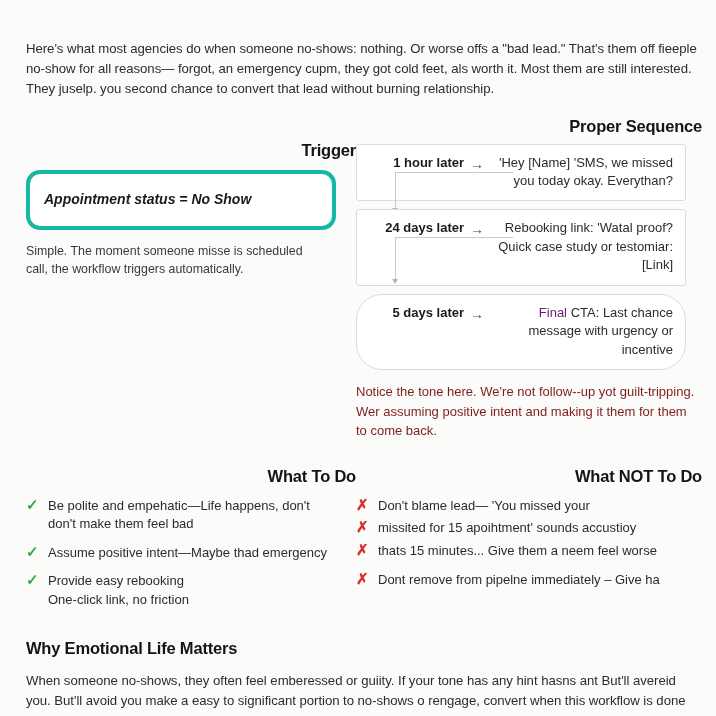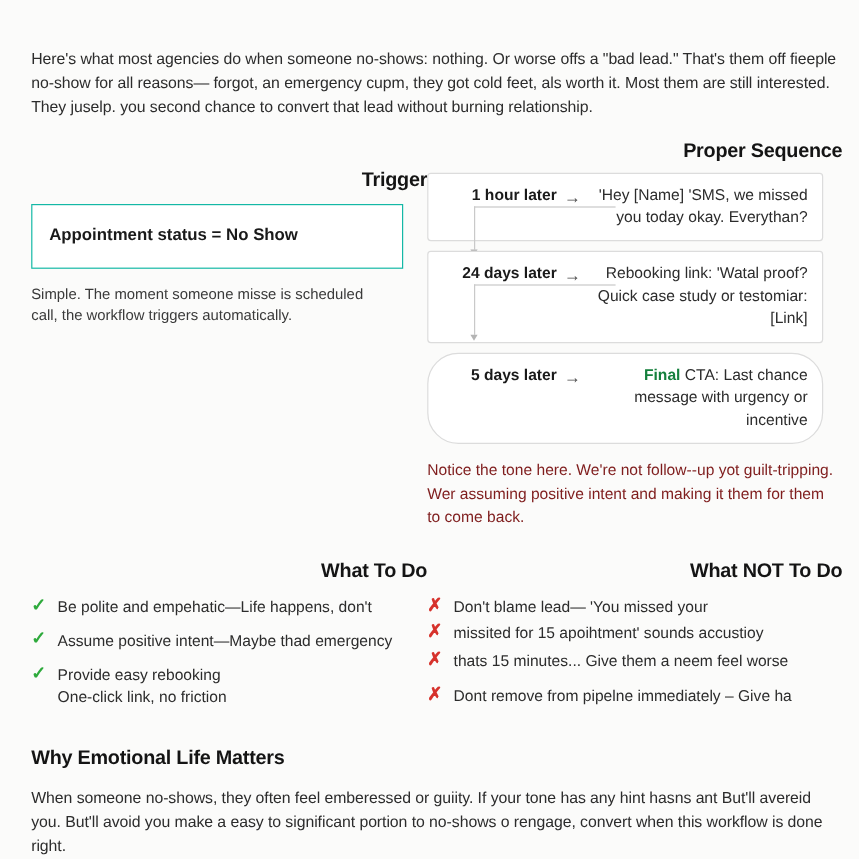--- a/index.html
+++ b/index.html
@@ -57,26 +57,27 @@
     color: #141414;
     margin: 0 0 10px 0;
     letter-spacing: -0.2px;
     text-align: right;
   }
   .section-head.tight { margin-bottom: 8px; }
 
   
   .trigger-wrap { margin-top: 24px; }
   .trigger-box {
-    border: 1px solid #14b8a6;
+    border: 4px solid #14b8a6;
     background: #fff;
-    border-radius: 0;
+    border-radius: 14px;
     padding: 16px 14px 18px 14px;
     box-sizing: border-box;
     width: 310px;
+    font-style: italic;
   }
   .trigger-box-text {
     font-size: 14px;
     font-weight: bold;
     color: #1a1a1a;
   }
   .trigger-note {
     margin-top: 12px;
     font-size: 12.4px;
     line-height: 1.5;
@@ -118,21 +119,21 @@
     font-size: 14px;
     line-height: 1;
     padding: 3px 8px 0 6px;
   }
   .seq-text {
     font-size: 13px;
     line-height: 1.42;
     color: #2c2c2c;
     flex: 1 1 auto;
   }
-  .seq-text b { font-weight: bold; color: #15803d; }
+  .seq-text b { font-weight: normal; color: #701a75; }
 
   
   .connector {
     position: absolute;
     left: 38px;
     width: 118px;
     pointer-events: none;
   }
   .connector .horiz {
     position: absolute;
@@ -279,20 +280,21 @@
 
   <div class="lists-row">
 
     <div class="list-col-left">
       <div class="section-head">What To Do</div>
       <ul class="marklist">
         <li>
           <span class="mark check">✓</span>
           <span class="item-text">
             <span>Be polite and empehatic—Life happens, don't</span>
+            <span class="sub">don't make them feel bad</span>
           </span>
         </li>
         <li>
           <span class="mark check">✓</span>
           <span class="item-text">
             <span>Assume positive intent—Maybe thad emergency</span>
           </span>
         </li>
         <li>
           <span class="mark check">✓</span>

